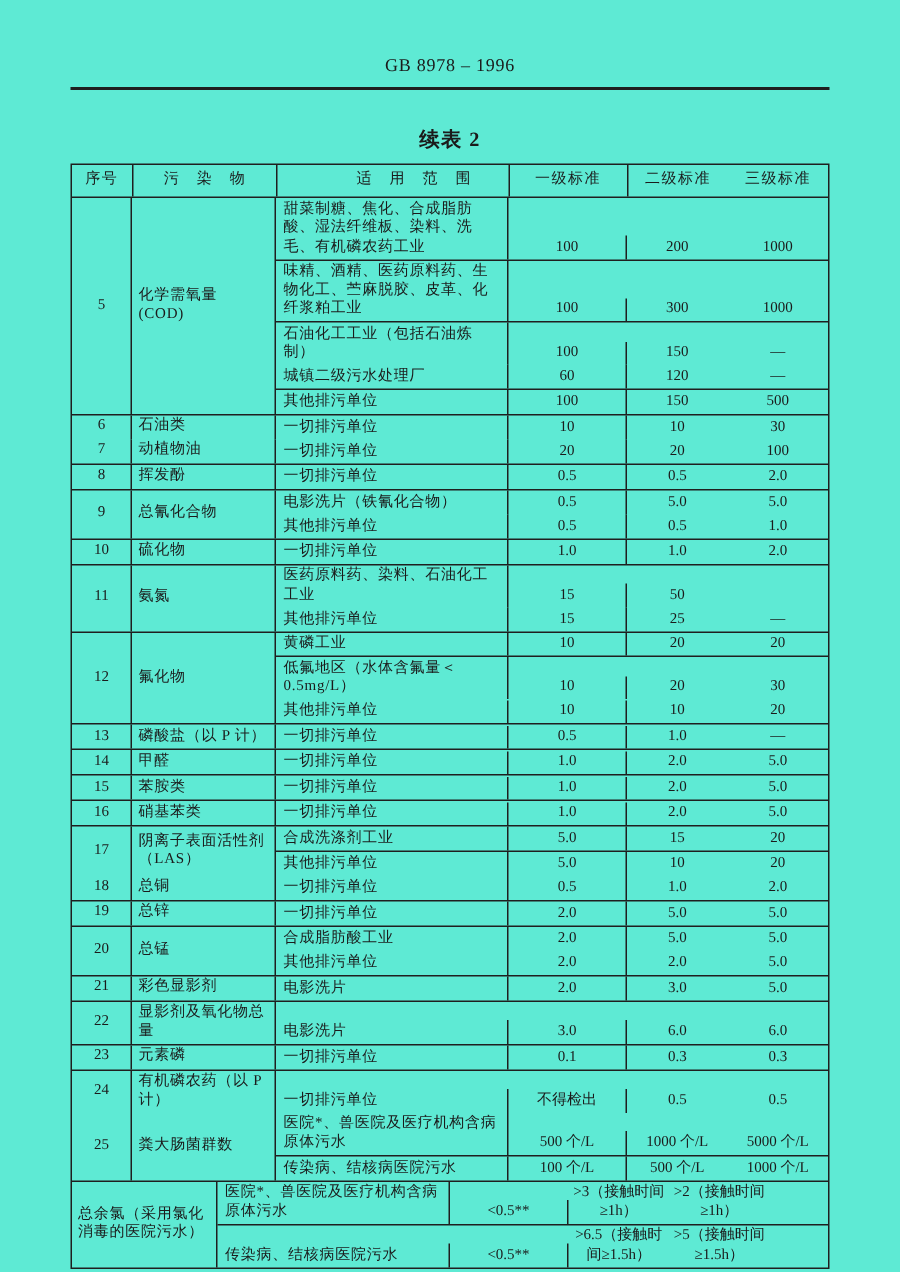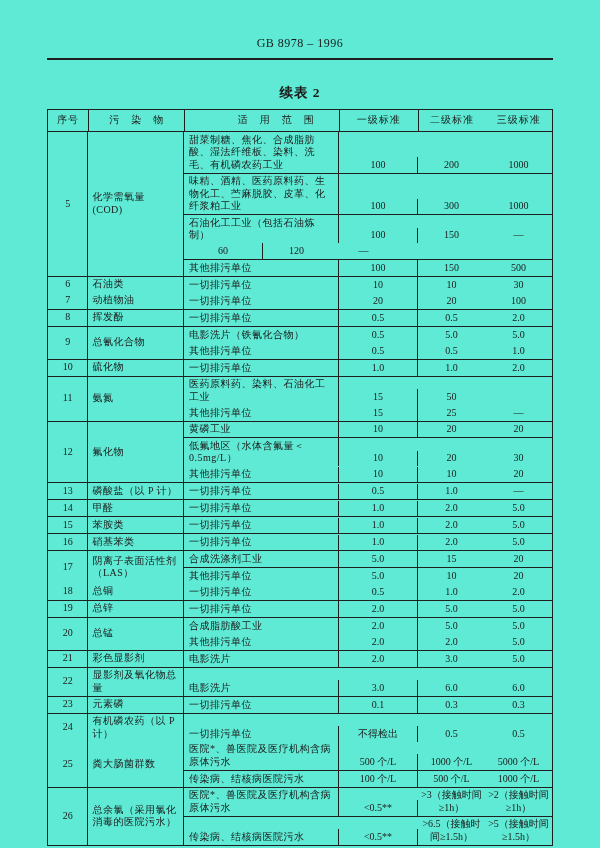--- a/index.html
+++ b/index.html
@@ -77,20 +77,21 @@
                   <div class="cell-v2">300</div>
                   <div class="cell-v3">1000</div>
                 </div>
                 <div class="entry">
                   <div class="cell-scope">石油化工工业（包括石油炼制）</div>
                   <div class="cell-v1">100</div>
                   <div class="cell-v2">150</div>
                   <div class="cell-v3">—</div>
                 </div>
                 <div class="entry divider">
+                  <div class="cell-scope">城镇二级污水处理厂</div>
                   <div class="cell-v1">60</div>
                   <div class="cell-v2">120</div>
                   <div class="cell-v3">—</div>
                 </div>
                 <div class="entry">
                   <div class="cell-scope">其他排污单位</div>
                   <div class="cell-v1">100</div>
                   <div class="cell-v2">150</div>
                   <div class="cell-v3">500</div>
                 </div>
@@ -408,21 +409,20 @@
                   <div class="cell-scope">传染病、结核病医院污水</div>
                   <div class="cell-v1">100 个/L</div>
                   <div class="cell-v2">500 个/L</div>
                   <div class="cell-v3">1000 个/L</div>
                 </div>
               </div>
             </div>
           </div>
           <div class="group">
             <div class="row">
-              <div class="cell-num">26</div>
               <div class="cell-poll">总余氯（采用氯化消毒的医院污水）</div>
               <div class="rest">
                 <div class="entry divider">
                   <div class="cell-scope">医院*、兽医院及医疗机构含病原体污水</div>
                   <div class="cell-v1">&lt;0.5**</div>
                   <div class="cell-v2">&gt;3（接触时间≥1h）</div>
                   <div class="cell-v3">&gt;2（接触时间≥1h）</div>
                 </div>
                 <div class="entry">
                   <div class="cell-scope">传染病、结核病医院污水</div>

